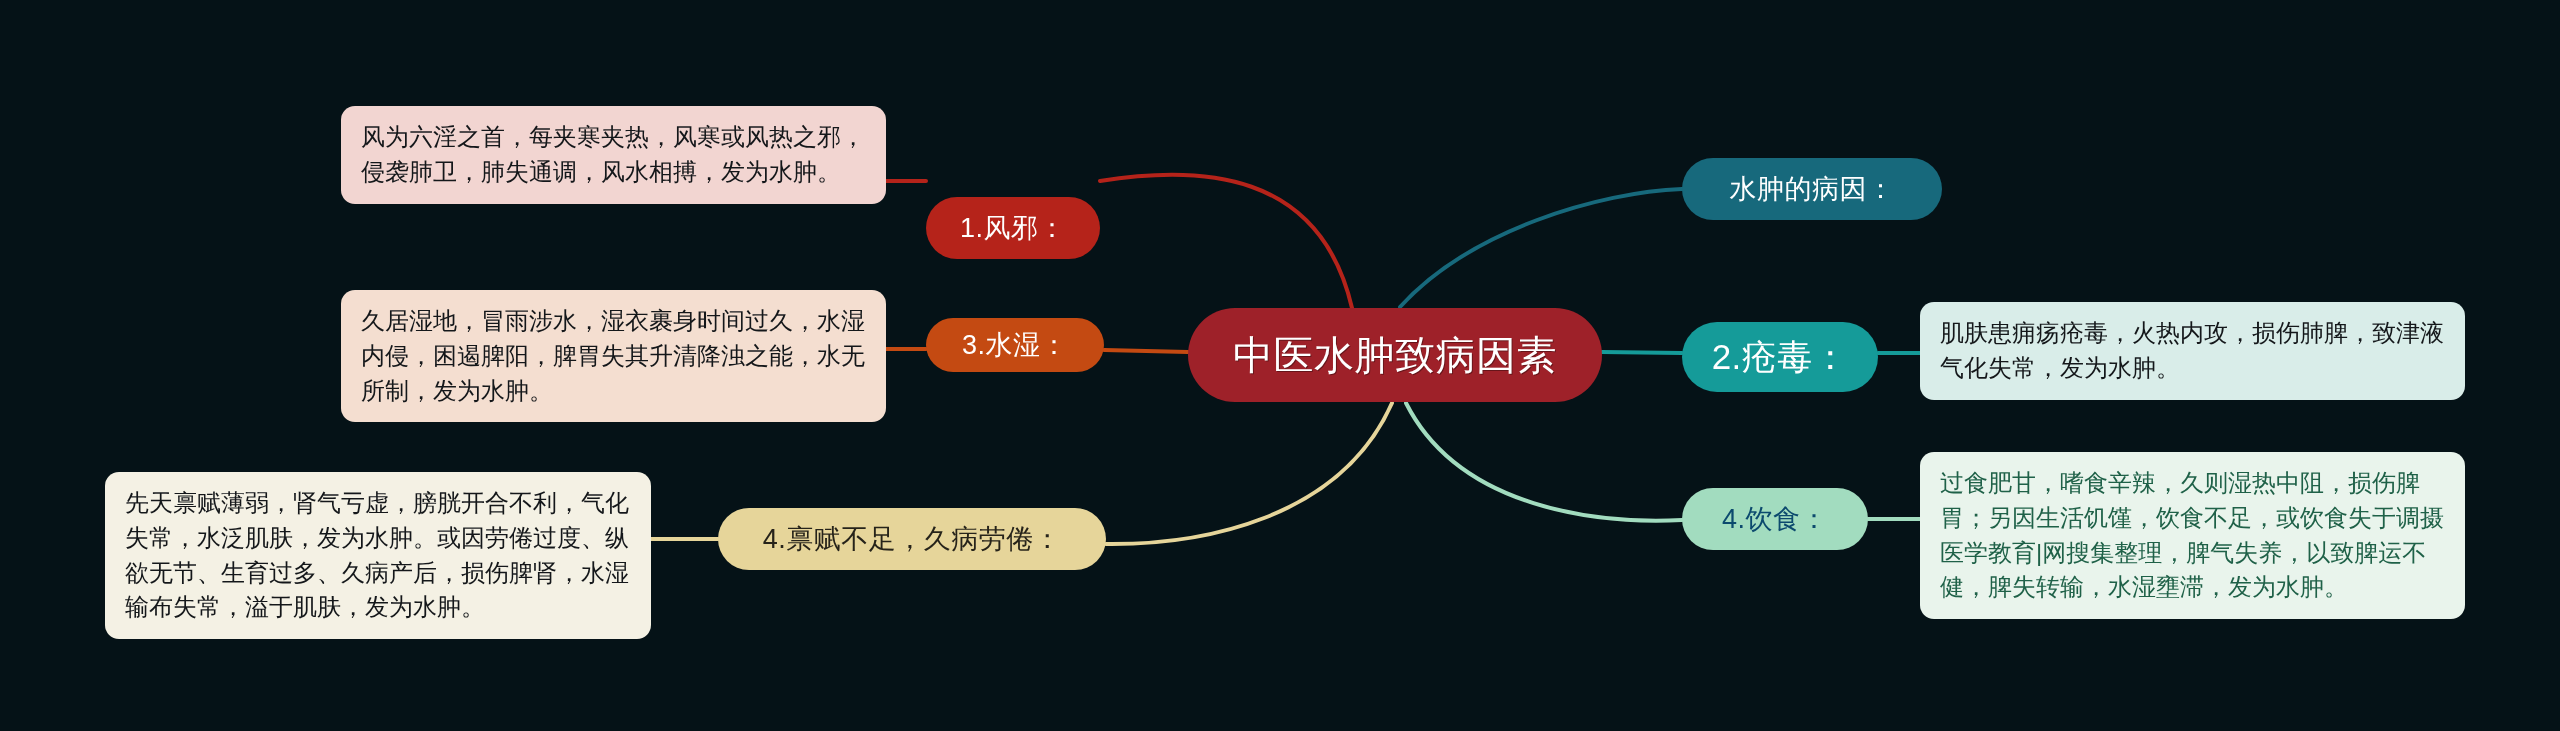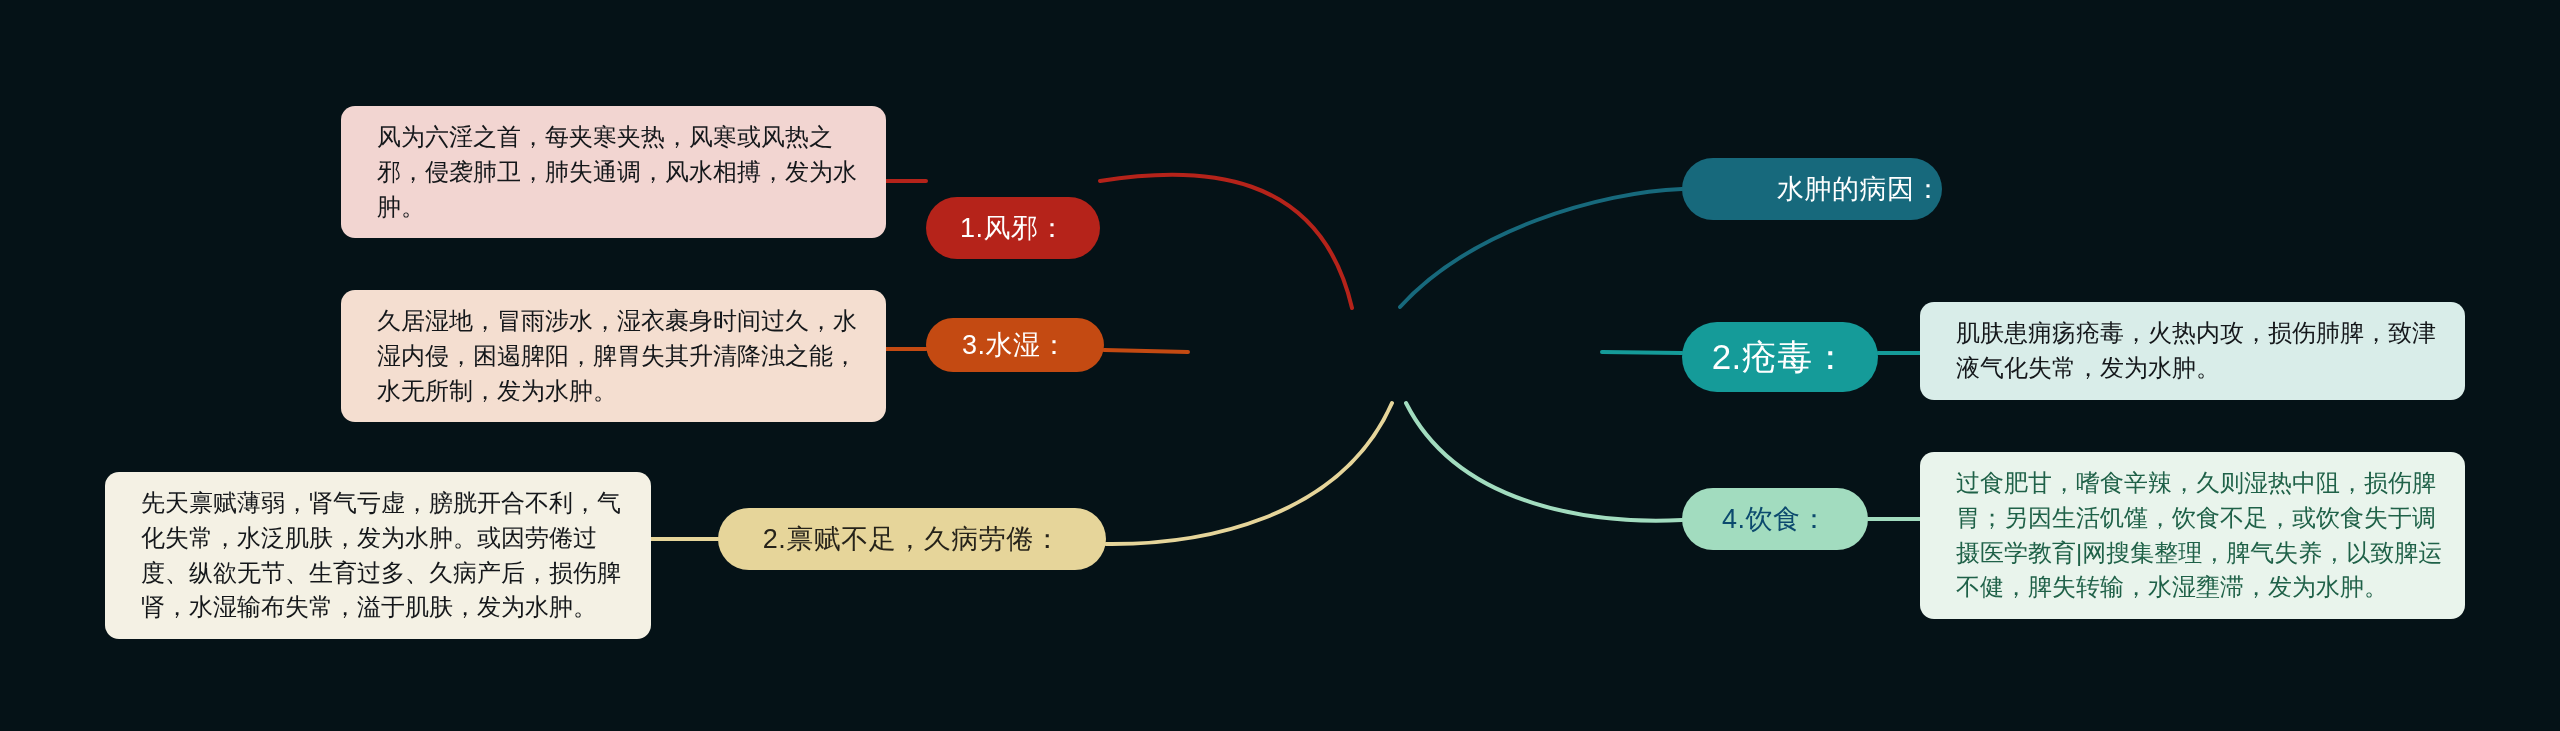--- a/index.html
+++ b/index.html
@@ -95,29 +95,28 @@
     font-size: 27px;
   }
   .node-b6 {
     left: 1682px;
     top: 158px;
     width: 260px;
     height: 62px;
     background: #17697C;
     color: #ffffff;
     font-size: 27px;
-    justify-content: flex-end;
   }
 
   
   .note {
     position: absolute;
     box-sizing: border-box;
     border-radius: 14px;
-    padding: 14px 18px 14px 36px;
+    padding: 14px 18px 14px 20px;
     font-size: 24px;
     line-height: 1.45;
     color: #14171a;
   }
   .note-1 {
     left: 341px;
     top: 106px;
     width: 545px;
     background: #F2D5D1;
   }
@@ -186,31 +185,34 @@
   </div>
 
   <div class="note note-4">
     <span>过食肥甘，嗜食辛辣，久则湿热中阻，损伤脾胃；另因生活饥馑，饮食不足，或饮食失于调摄医学教育|网搜集整理，脾气失养，以致脾运不健，脾失转输，水湿壅滞，发为水肿。</span>
   </div>
 
   <div class="note note-2">
     <span>肌肤患痈疡疮毒，火热内攻，损伤肺脾，致津液气化失常，发为水肿。</span>
   </div>
 
+  <div class="node node-root">
+    <span>中医水肿致病因素</span>
+  </div>
 
   <div class="node node-b1">
     <span>1.风邪：</span>
   </div>
 
   <div class="node node-b3">
     <span>3.水湿：</span>
   </div>
 
   <div class="node node-b5">
-    <span>2.禀赋不足，久病劳倦：</span>
+    <span>4.禀赋不足，久病劳倦：</span>
   </div>
 
   <div class="node node-b6">
     <span>水肿的病因：</span>
   </div>
 
   <div class="node node-b2">
     <span>2.疮毒：</span>
   </div>
 

